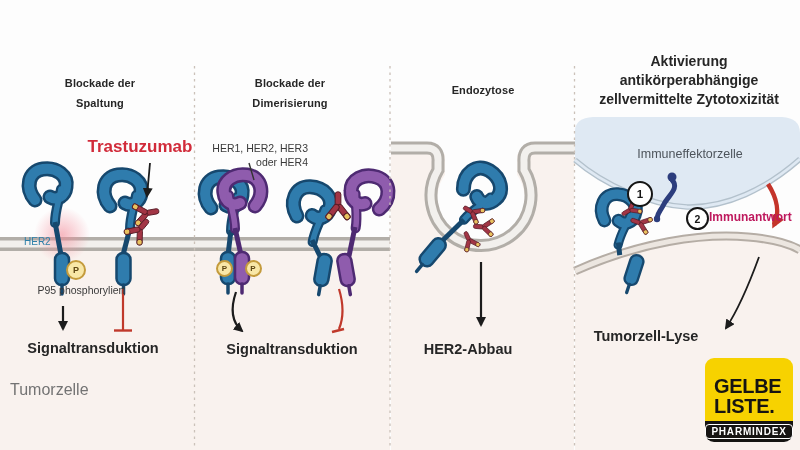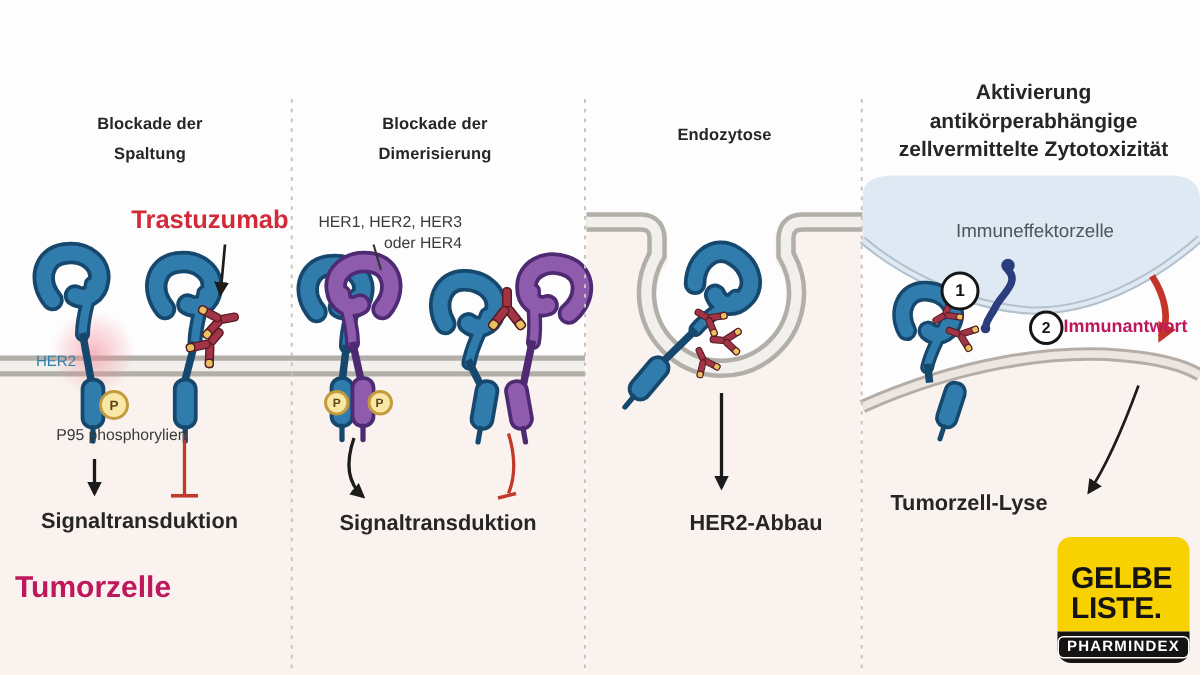--- a/index.html
+++ b/index.html
@@ -9,21 +9,21 @@
   #scene{position:absolute;left:0;top:0;z-index:1;}
   .lbl{position:absolute;z-index:5;color:#262626;white-space:nowrap;}
   .center{text-align:center;white-space:normal;}
   .title{font-weight:bold;font-size:11px;line-height:20px;letter-spacing:.1px;}
   .title-sm{font-weight:bold;font-size:14px;line-height:19px;}
   .outcome{font-weight:bold;font-size:14.5px;}
   .small-note{font-size:10.5px;line-height:13.5px;color:#3a3a3a;text-align:right;}
   .drug{font-weight:bold;font-size:17px;color:#d12b3a;}
   .her2{font-size:10px;color:#2d7fa8;margin-top:39px;}
   .cellname{font-size:12.5px;color:#4d545b;}
-  .tumor{font-weight:bold;font-size:20px;color:#be185d;}
+  .tumor{font-weight:normal;font-size:16px;color:#737373;}
   .immunantwort{font-weight:bold;font-size:12px;color:#be185d;}
   .num-circle{position:absolute;z-index:6;background:#fff;border:2px solid #151515;
       border-radius:50%;display:flex;align-items:center;justify-content:center;
       font-weight:bold;color:#151515;}
   .p-badge{position:absolute;z-index:6;background:#f8e7a7;border:2px solid #c49b3c;
       border-radius:50%;display:flex;align-items:center;justify-content:center;
       font-weight:bold;color:#5d4512;}
   
   #logo{position:absolute;z-index:7;left:705px;top:358px;width:88px;height:96px;}
   #logo .yellow{background:#f7d200;height:63px;border-radius:9px 9px 0 0;
@@ -259,21 +259,21 @@
 <div class="lbl her2" style="left:24px;top:197px;">HER2</div>
 <div class="lbl small-note center" style="left:3px;top:284px;width:122px;">P95 phosphoryliert</div>
 <div class="lbl outcome center" style="left:18px;top:340px;width:150px;">Signaltransduktion</div>
 
 <div class="lbl small-note center" style="left:186px;top:142px;width:122px;">
   <div>HER1, HER2, HER3</div>
   <div>oder HER4</div>
 </div>
 <div class="lbl outcome center" style="left:216px;top:341px;width:152px;">Signaltransduktion</div>
 
-<div class="lbl outcome center" style="left:428px;top:341px;width:152px;">HER2-Abbau</div>
+<div class="lbl outcome center" style="left:392px;top:341px;width:152px;">HER2-Abbau</div>
 
 <div class="lbl cellname center" style="left:590px;top:147px;width:200px;">Immuneffektorzelle</div>
 <div class="num-circle" style="left:627px;top:181px;width:22px;height:22px;font-size:11.5px;">1</div>
 <div class="num-circle" style="left:686px;top:207px;width:19px;height:19px;font-size:10.5px;">2</div>
 <div class="lbl immunantwort" style="left:709px;top:210px;">Immunantwort</div>
 <div class="lbl outcome center" style="left:576px;top:328px;width:140px;">Tumorzell-Lyse</div>
 
 <div class="lbl tumor" style="left:10px;top:381px;">Tumorzelle</div>
 
 <div class="p-badge" style="left:66px;top:260px;width:16px;height:16px;font-size:9px;">P</div>

